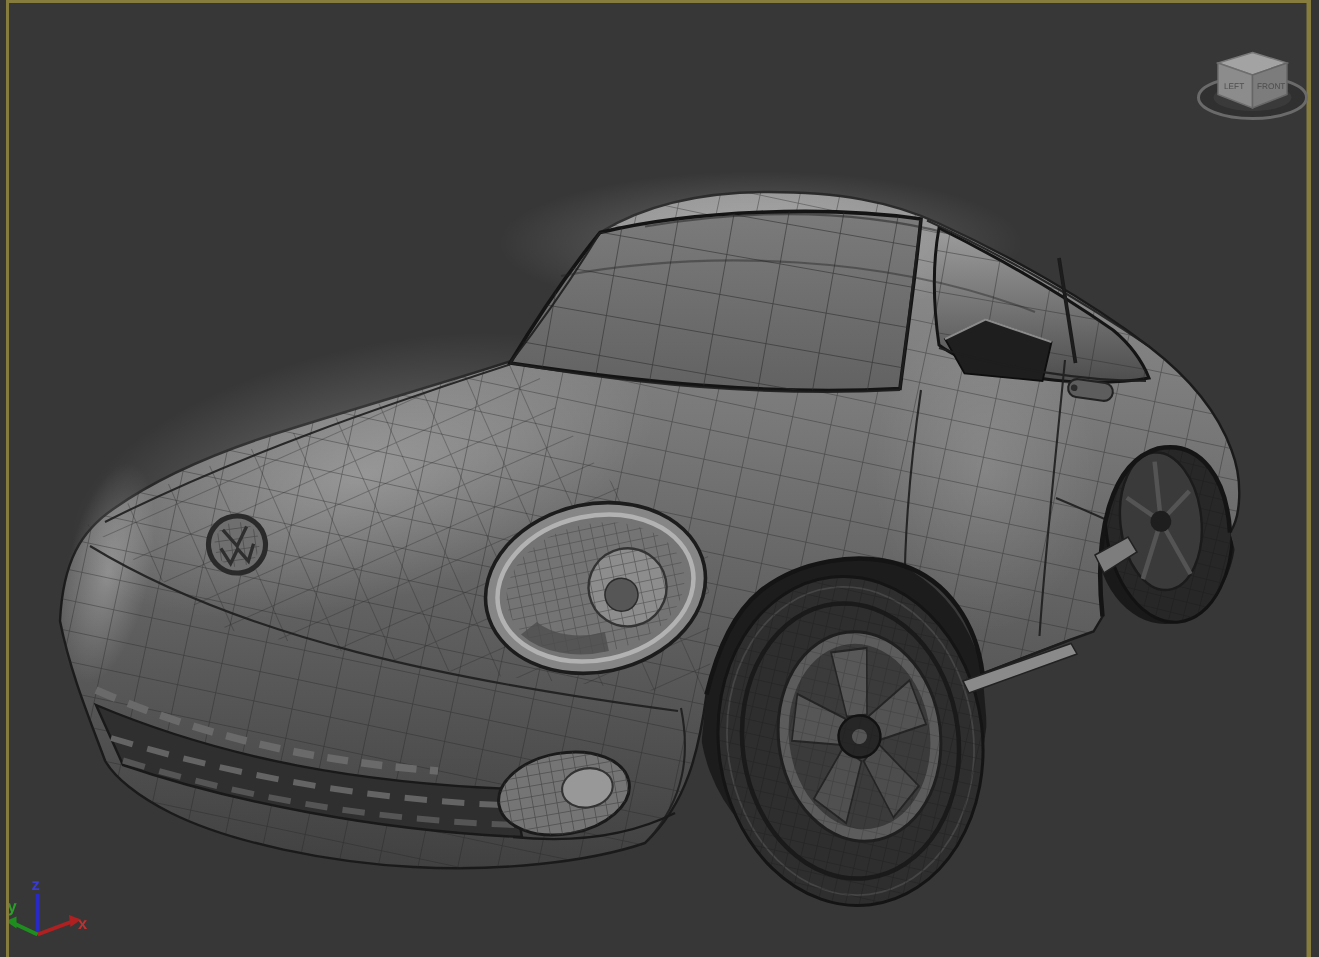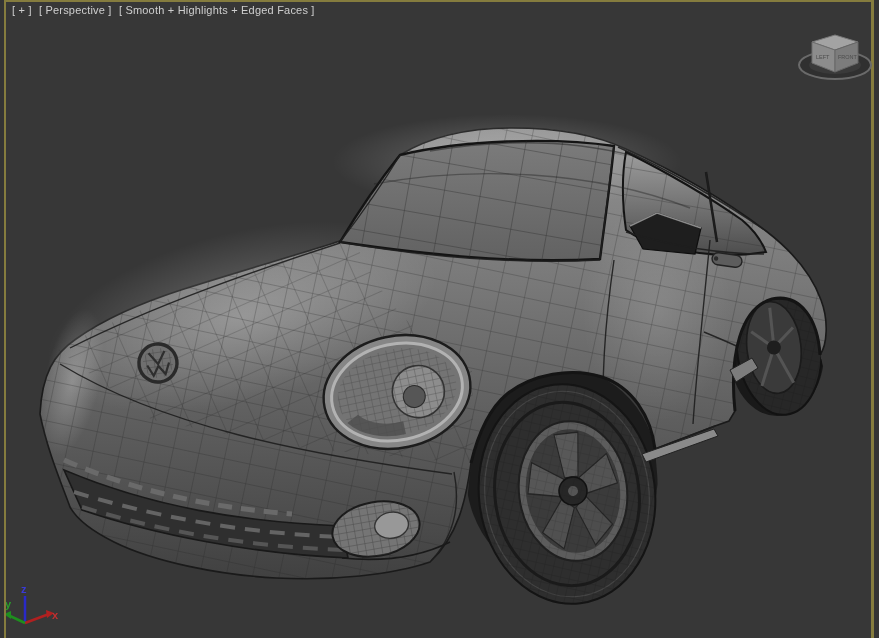--- a/index.html
+++ b/index.html
@@ -227,20 +227,15 @@
         <line x1="23" y1="621" x2="47" y2="612" stroke="#b02020" stroke-width="2.5"></line>
         <line x1="23" y1="621" x2="6" y2="613" stroke="#1e8f1e" stroke-width="2.5"></line>
         <polygon points="44,608 52,611 45,616" fill="#b02020"></polygon>
         <polygon points="9,609 2,612 9,617" fill="#1e8f1e"></polygon>
         <text x="19" y="591" font-size="11" font-weight="bold" fill="#3a3ad6">z</text>
         <text x="50" y="617" font-size="11" font-weight="bold" fill="#c03030">x</text>
         <text x="3" y="606" font-size="11" font-weight="bold" fill="#2aa02a">y</text>
       </g>
     </svg>
 
-    <div class="vp-label">
-      <span>[ + ]</span>
-      <span>[ Perspective ]</span>
-      <span>[ Smooth + Highlights + Edged Faces ]</span>
-    </div>
 
   </div>
 </div>
 
 </body></html>

